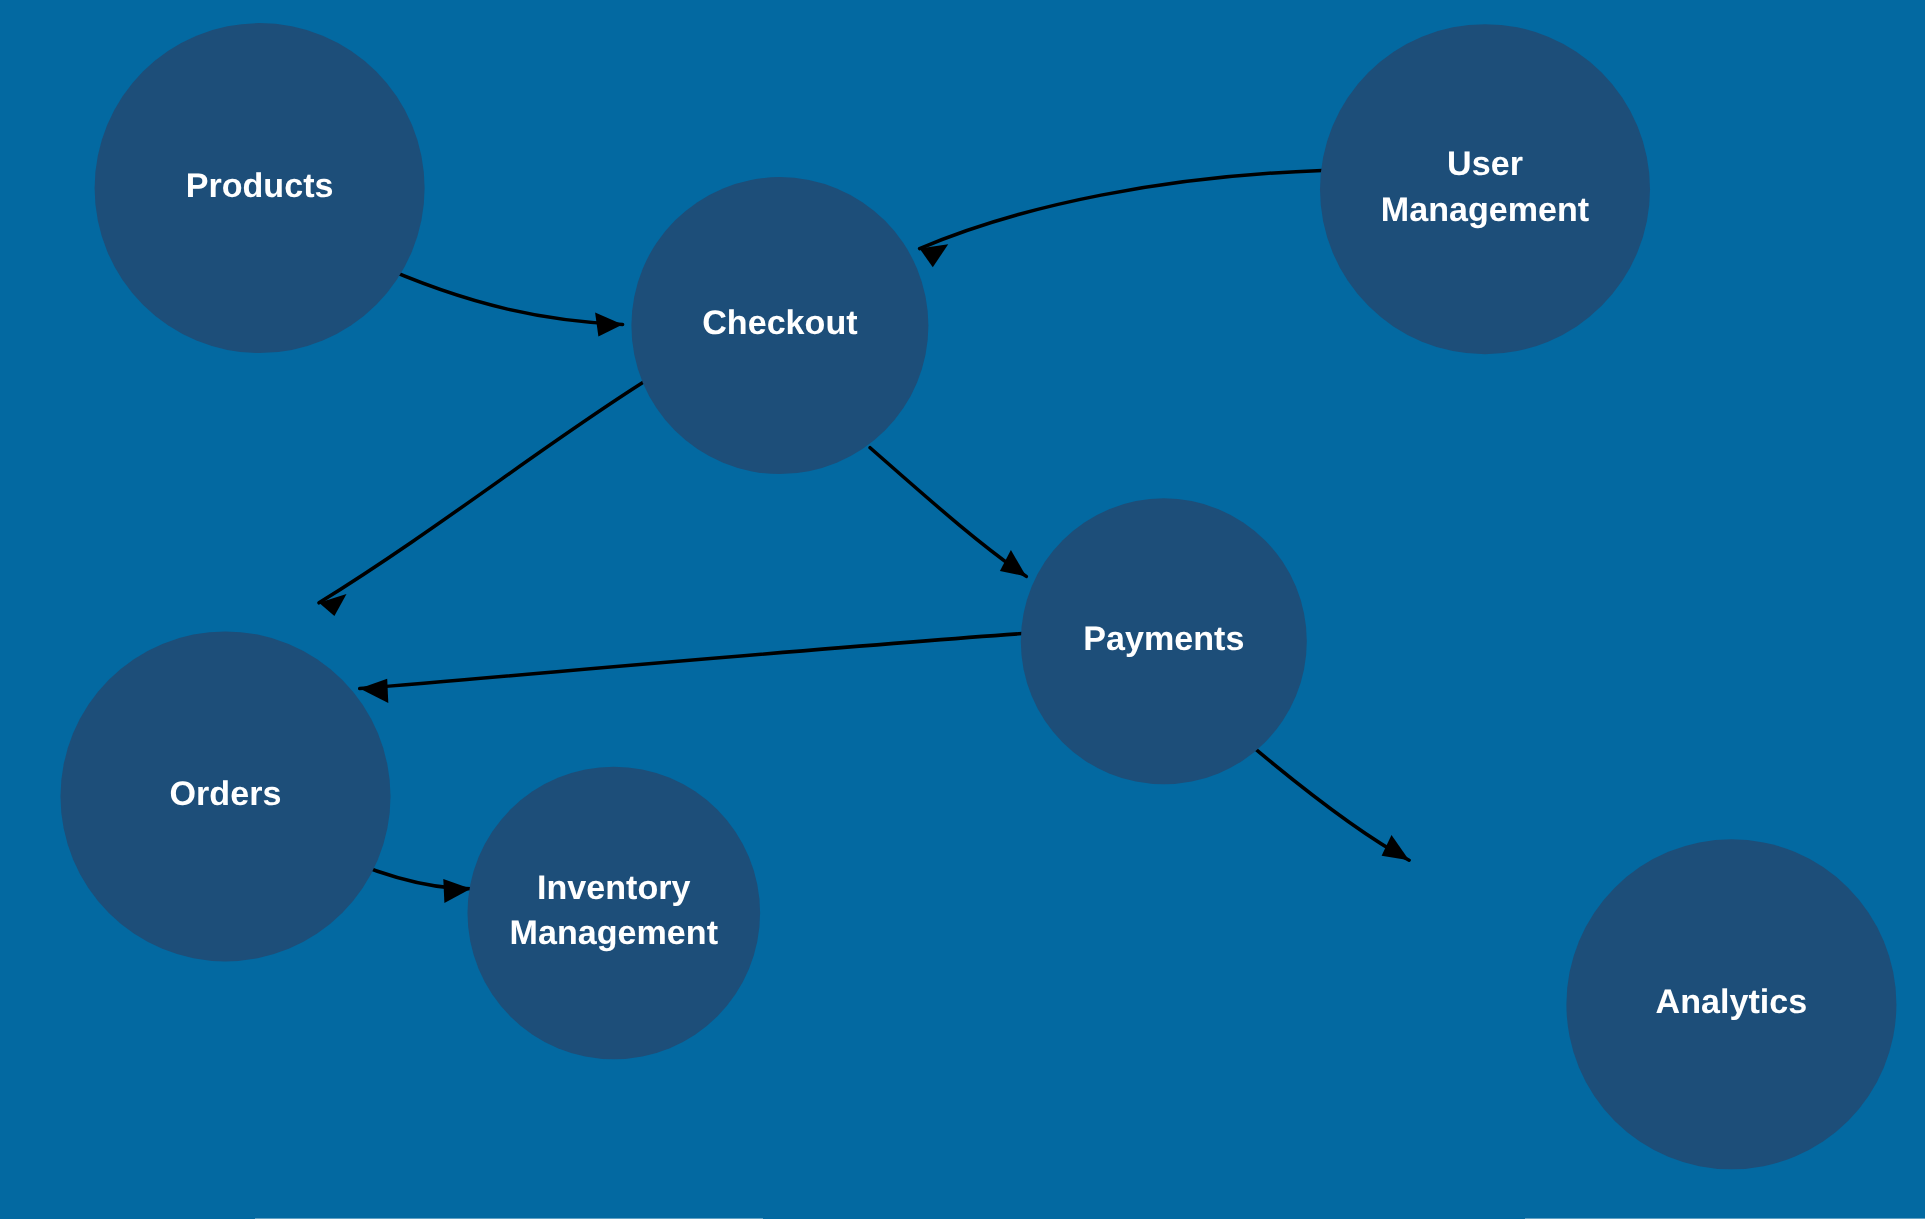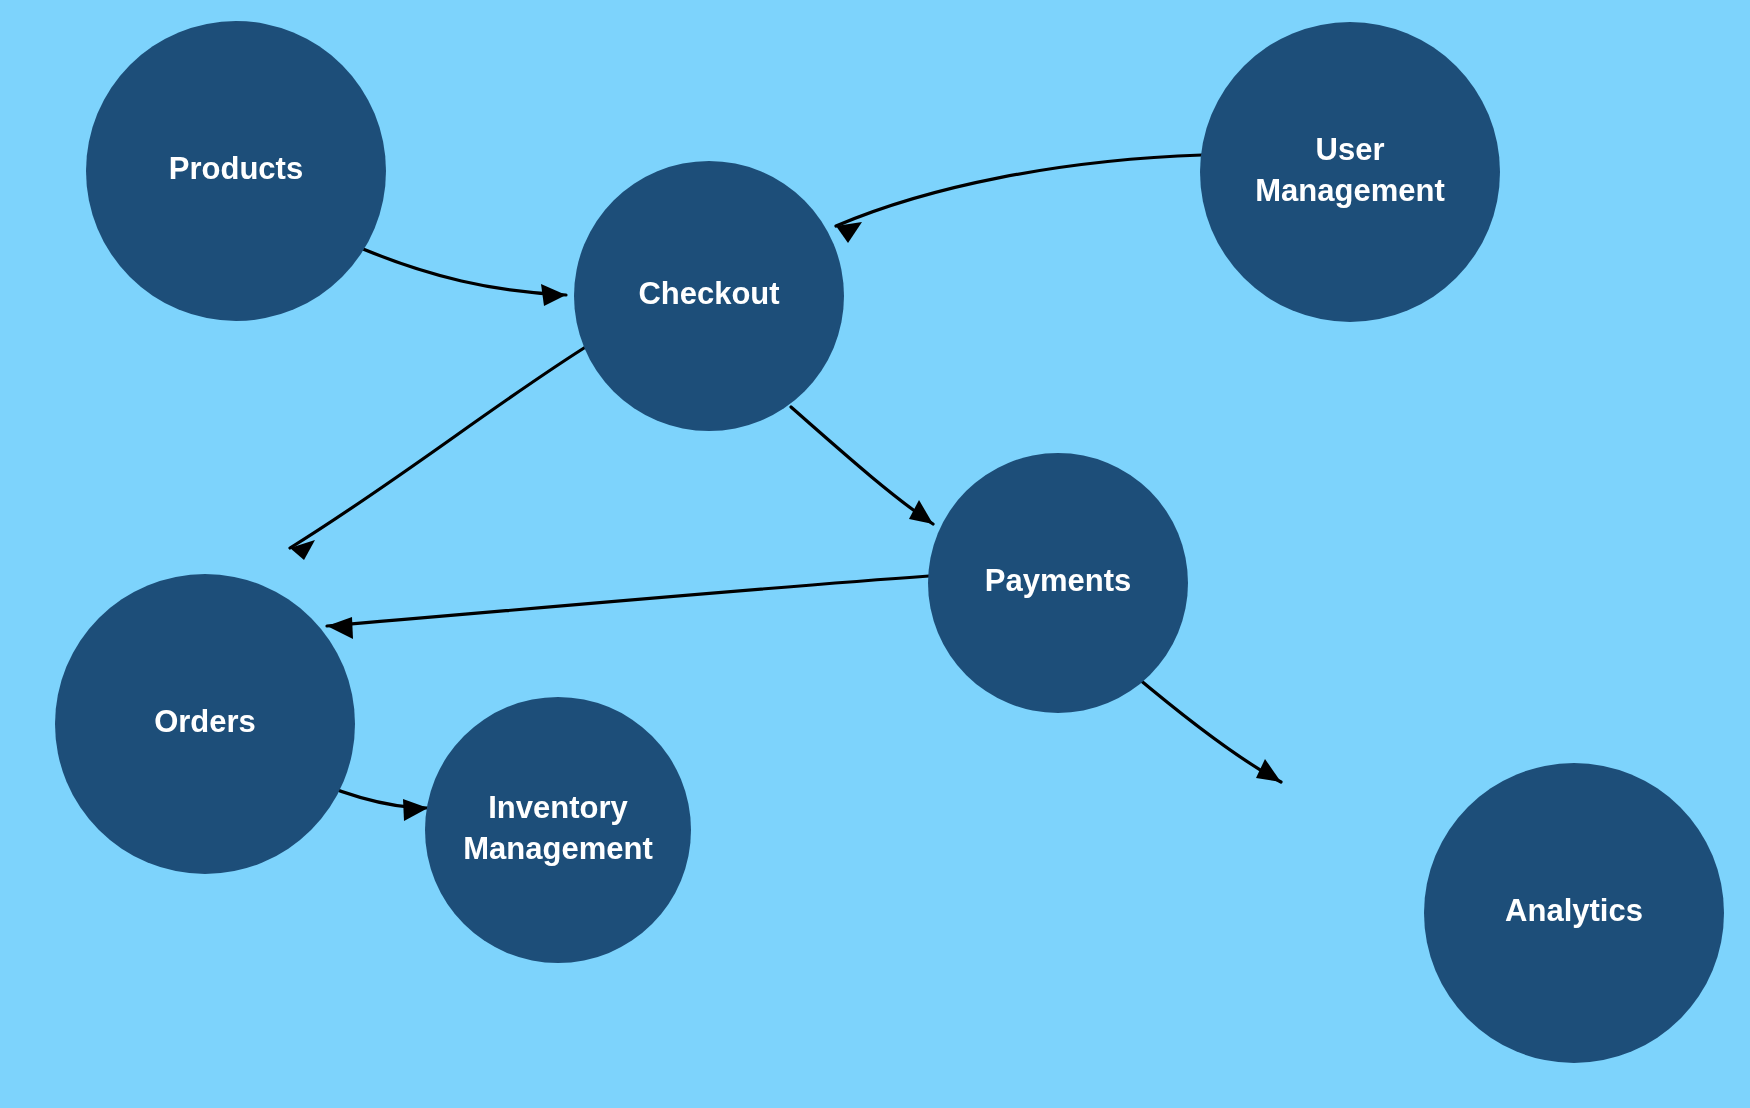--- a/index.html
+++ b/index.html
@@ -4,21 +4,21 @@
 <style>
   html, body {
     margin: 0;
     padding: 0;
     background: #ffffff;
   }
   #canvas {
     position: relative;
     width: 1750px;
     height: 1108px;
-    background: #7dd3fc;
+    background: #0369a1;
     overflow: hidden;
     font-family: "Liberation Sans", sans-serif;
   }
   #graph-svg {
     position: absolute;
     top: 0;
     left: 0;
     width: 1750px;
     height: 1108px;
   }

